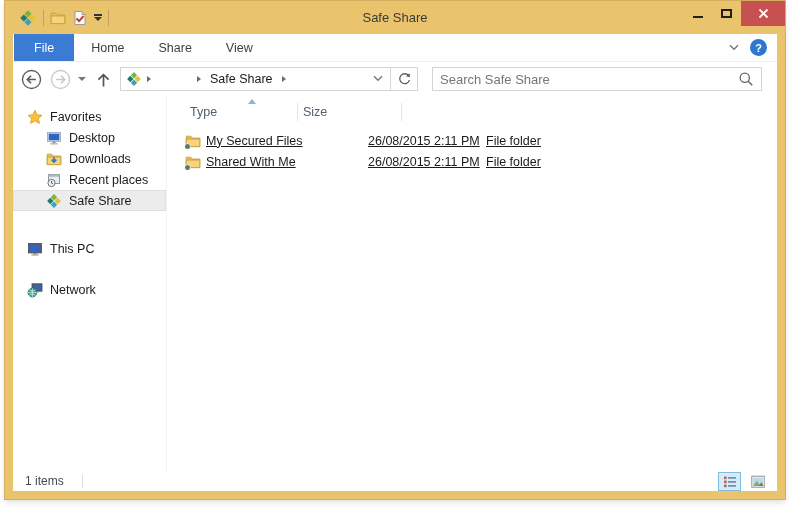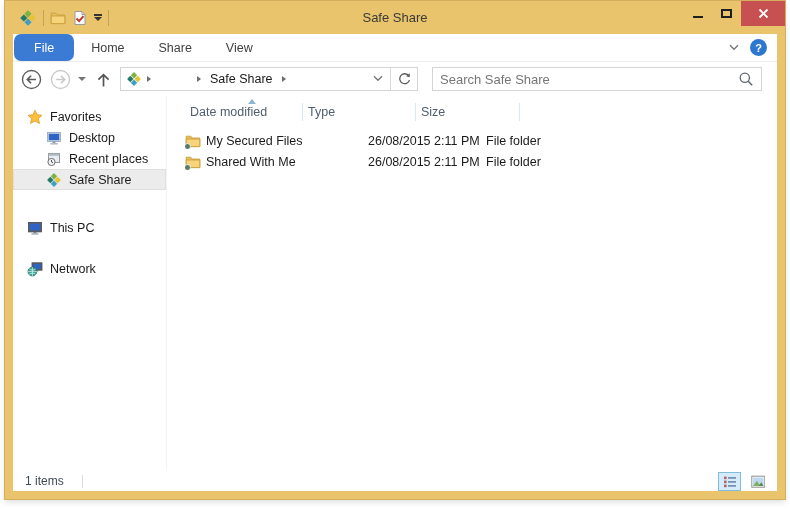--- a/index.html
+++ b/index.html
@@ -26,21 +26,21 @@
   .win-title { position:absolute; left:0; right:0; text-align:center; font-size:13px; color:#3a3a3a; pointer-events:none; }
   .controls { position:absolute; right:-8px; top:0; display:flex; align-items:flex-start; }
   .ctrl { width:29px; height:25px; display:flex; align-items:center; justify-content:center; cursor:default; }
   .ctrl-min .glyph { width:10px; height:2px; background:#1f1f1f; margin-top:6px; }
   .ctrl-max .glyph { width:11px; height:9px; border:2px solid #1f1f1f; background:transparent; }
   .ctrl-close { width:44px; background:#c75050; }
 
   
   .tabrow { height:28px; background:#fff; display:flex; align-items:stretch; border-bottom:1px solid #eee; }
   .tab { font-size:12.5px; color:#3f3f3f; display:flex; align-items:center; padding:8px 17px; }
-  .tab.file { background:#3b7bd3; color:#fff; margin-left:1px; padding:0 20px;border-radius:7px; }
+  .tab.file { background:#3b7bd3; color:#fff; margin-left:1px; padding:0 20px; }
   .tabrow-right { margin-left:auto; display:flex; align-items:center; gap:10px; padding-right:10px; }
   .help-btn { width:17px; height:17px; border-radius:50%; background:#2e77cf; color:#fff; font-size:11px; font-weight:bold; display:flex; align-items:center; justify-content:center; }
 
   
   .navbar { height:34px; background:#fff; display:flex; align-items:center; padding-left:8px; }
   .navbtn { flex:none; display:flex; align-items:center; justify-content:center; }
   .addr { margin-left:8px; flex:none; width:298px; height:24px; border:1px solid #d4d4d4; background:#fff; display:flex; align-items:center; }
   .crumb-chev { width:0; height:0; border-top:3.5px solid transparent; border-bottom:3.5px solid transparent; border-left:4.5px solid #6b6b6b; margin:0 5px; flex:none; }
   .crumb-label { font-size:12.5px; color:#1a1a1a; padding:0 4px; white-space:nowrap; }
   .addr-gap { width:36px; flex:none; }
@@ -64,21 +64,21 @@
   .main { flex:1; position:relative; padding-left:18px; }
   .list-header { margin-top:5px; height:22px; display:flex; align-items:center; font-size:12.5px; color:#51606f; }
   .hcell { height:18px; display:flex; align-items:center; padding-left:5px; border-right:1px solid #dde6f3; }
   .hcell.c-name { width:178px; padding-left:0; }
   .hcell.c-date { width:118px; }
   .hcell.c-type { width:113px; }
   .hcell.c-size { width:104px; }
   .sort-caret { position:absolute; top:3px; left:81px; width:0; height:0;
     border-left:4.5px solid transparent; border-right:4.5px solid transparent; border-bottom:5px solid #8db4d6; }
   .rows { margin-top:7px; }
-  .frow { height:21px; display:flex; align-items:center; font-size:12.5px; color:#1b1b1b; }
+  .frow { height:21px; display:flex; align-items:center; font-size:12.5px; color:#1b1b1b;text-decoration:underline; }
   .fcell { overflow:hidden; white-space:nowrap; }
   .fc-name { width:178px; display:flex; align-items:center; gap:5px; }
   .fc-date { width:118px; padding-left:5px; }
   .fc-type { width:113px; padding-left:5px; }
   .fc-size { width:104px; padding-left:5px; }
   .foldwrap { position:relative; width:16px; height:16px; flex:none; }
   .badge { position:absolute; left:-1px; bottom:-1px; width:7px; height:7px; border-radius:50%; background:#5d7a64; border:1px solid #eef2ee; }
 
   
   .statusbar { height:20px; display:flex; align-items:center; padding:0 8px 0 12px; font-size:12px; color:#3f4a56; }
@@ -298,20 +298,27 @@
         <div class="side-item lv1">
           <span class="icon16">
             <svg width="16" height="16" viewBox="0 0 16 16">
                 <use href="#i-desktop"></use>
               </svg></span>
           <span>Desktop</span>
         </div>
         <div class="side-item lv1">
           <span class="icon16">
             <svg width="16" height="16" viewBox="0 0 16 16">
+                <use href="#i-downloads"></use>
+              </svg></span>
+          <span>Downloads</span>
+        </div>
+        <div class="side-item lv1">
+          <span class="icon16">
+            <svg width="16" height="16" viewBox="0 0 16 16">
                 <use href="#i-recent"></use>
               </svg></span>
           <span>Recent places</span>
         </div>
         <div class="side-item lv1 selected">
           <span class="icon16">
             <svg width="16" height="16" viewBox="0 0 16 16">
                 <use href="#i-logo"></use>
               </svg></span>
           <span>Safe Share</span>
@@ -330,21 +337,20 @@
             <svg width="16" height="16" viewBox="0 0 16 16">
                 <use href="#i-network"></use>
               </svg></span>
           <span>Network</span>
         </div>
       </div>
 
       <div class="main">
         <span class="sort-caret"></span>
         <div class="list-header">
-          <div class="hcell c-date">Date modified</div>
           <div class="hcell c-type">Type</div>
           <div class="hcell c-size">Size</div>
         </div>
         <div class="rows">
           <div class="frow">
             <div class="fcell fc-name">
               <span class="foldwrap">
                 <svg width="16" height="16" viewBox="0 0 16 16">
                     <use href="#i-folder"></use>
                   </svg>

